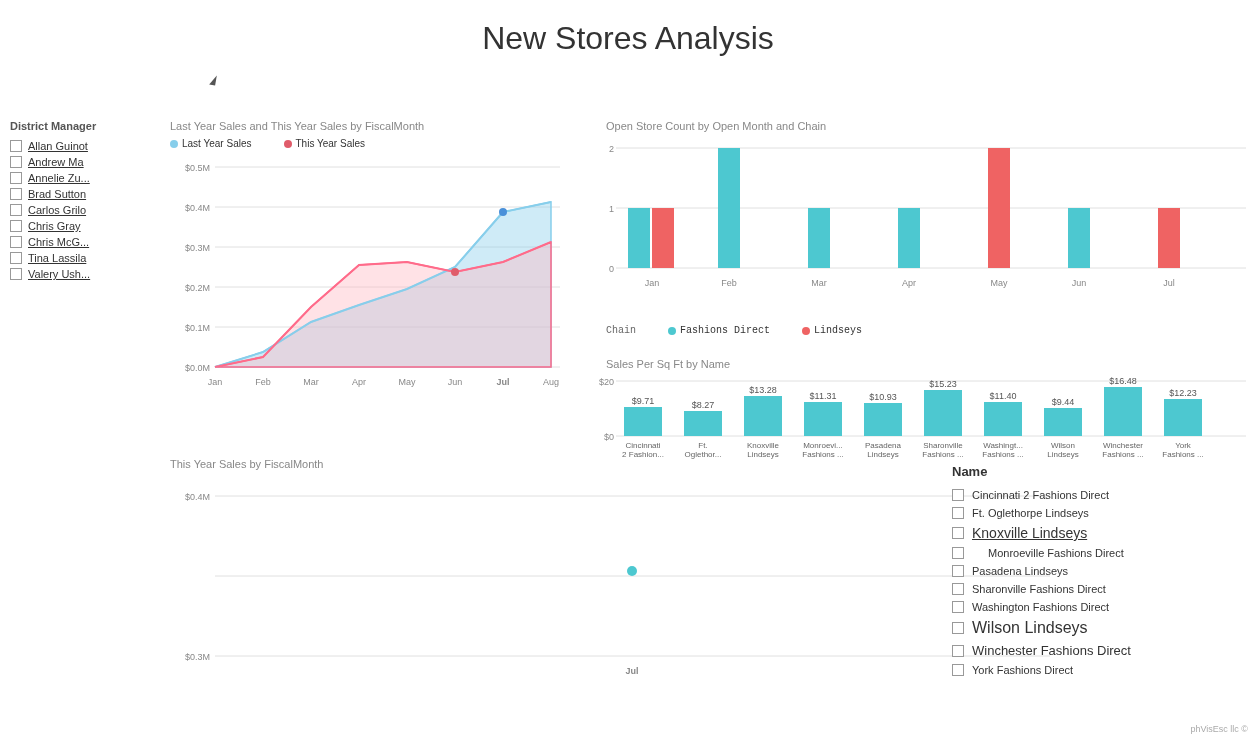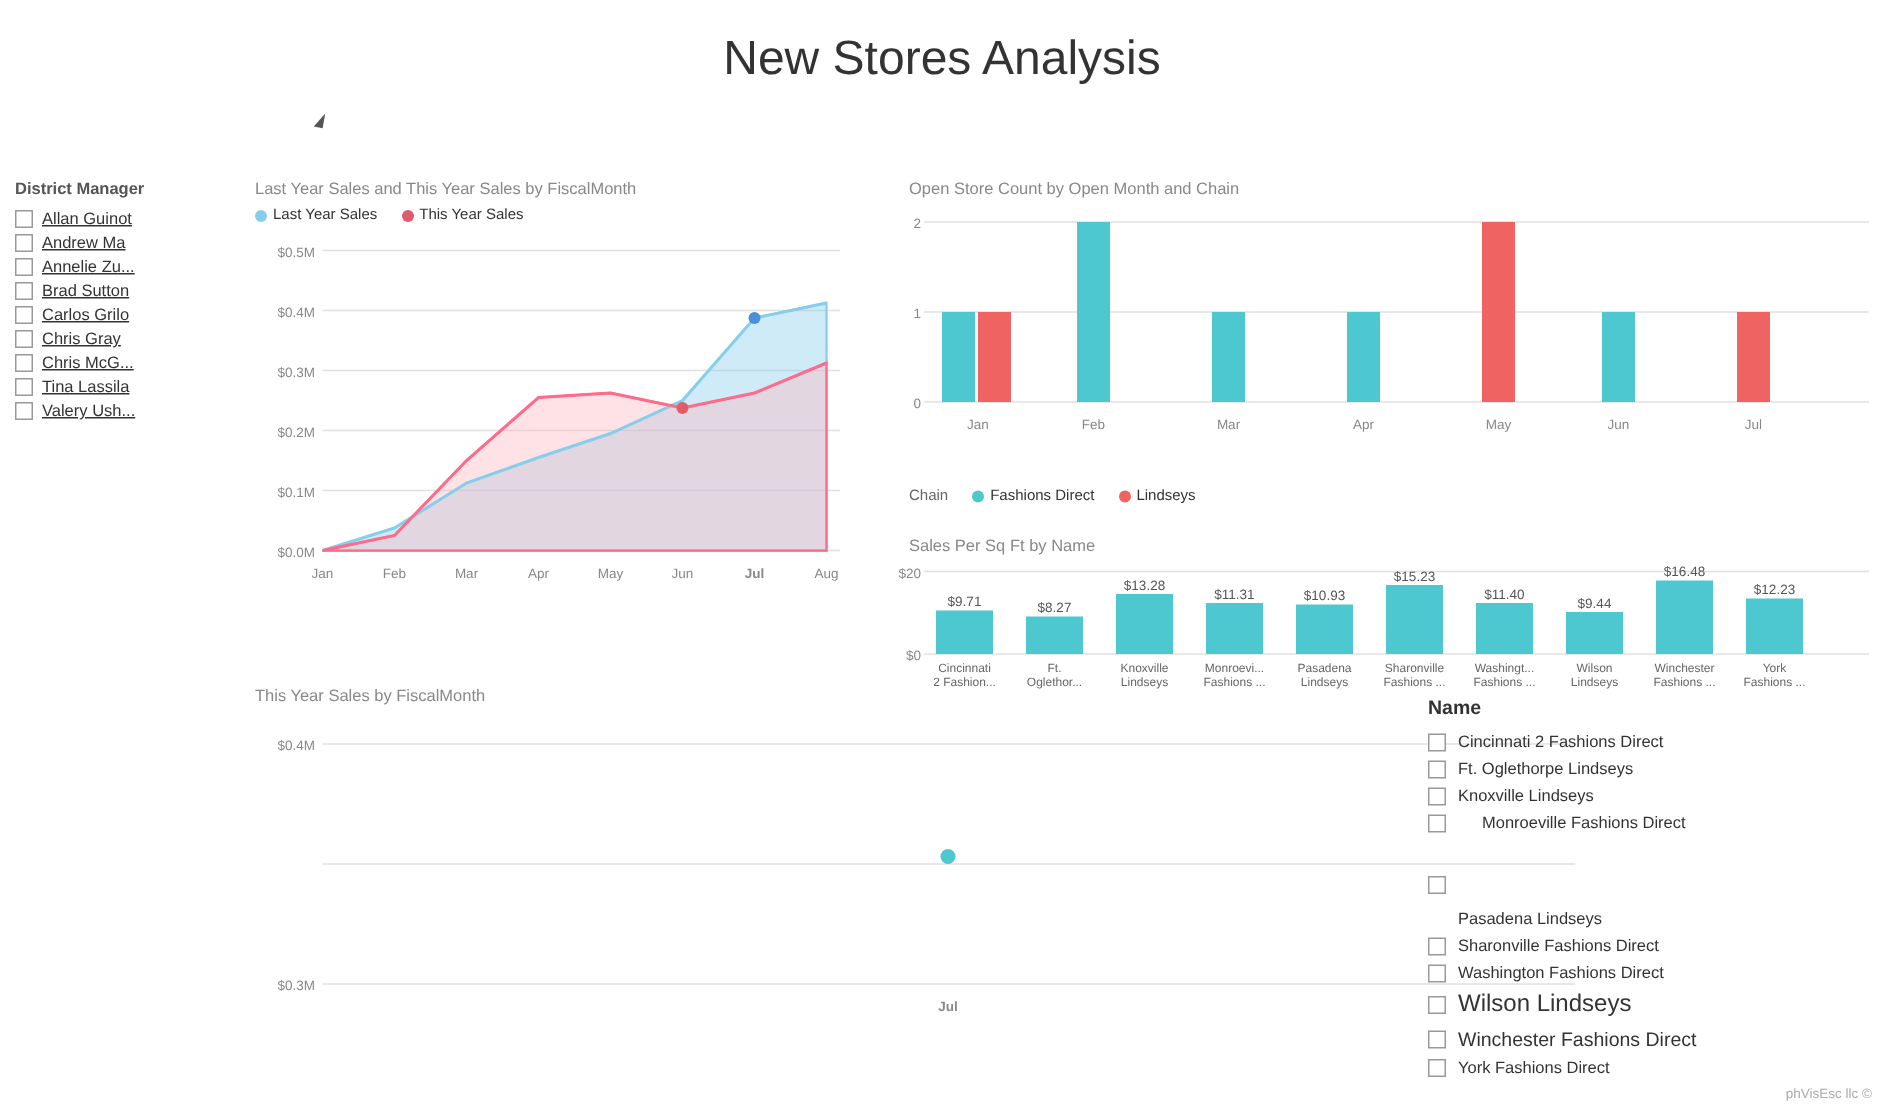--- a/index.html
+++ b/index.html
@@ -15,21 +15,21 @@
     .sidebar-item { display: flex; align-items: center; gap: 6px; margin-bottom: 4px; text-decoration: underline; }
     .checkbox { width: 12px; height: 12px; border: 1px solid #999; background: white; flex-shrink: 0; }
     .sidebar-label { font-size: 11px; color: #333; }
 
     
     .main { position: absolute; left: 160px; top: 110px; right: 0; bottom: 0; }
 
     
     .chart-tl { position: absolute; left: 0; top: 0; width: 420px; height: 320px; padding: 10px; }
     .chart-title { font-size: 11px; color: #888; margin-bottom: 6px; }
-    .legend { display: flex; gap: 16px; margin-bottom: 8px; }
+    .legend { display: flex; gap: 32px; margin-bottom: 8px; }
     .legend-item { display: flex; align-items: center; gap: 4px; font-size: 10px; }
     .legend-dot { width: 8px; height: 8px; border-radius: 50%; }
 
     
     .chart-tr { position: absolute; right: 0; top: 0; width: 660px; height: 320px; padding: 10px; }
 
     
     .chart-bl { position: absolute; left: 0; bottom: 0; width: 920px; height: 290px; padding: 10px; }
 
     
@@ -212,21 +212,21 @@
         <text class="axis-label" x="46" y="148" text-anchor="middle">Jan</text>
         <text class="axis-label" x="123" y="148" text-anchor="middle">Feb</text>
         <text class="axis-label" x="213" y="148" text-anchor="middle">Mar</text>
         <text class="axis-label" x="303" y="148" text-anchor="middle">Apr</text>
         <text class="axis-label" x="393" y="148" text-anchor="middle">May</text>
         <text class="axis-label" x="473" y="148" text-anchor="middle">Jun</text>
         <text class="axis-label" x="563" y="148" text-anchor="middle">Jul</text>
       </svg>
 
       
-      <div class="legend" style="margin-top:4px;">
+      <div class="legend" style="margin-top:4px;font-family:Liberation Mono, monospace;">
         <span style="font-size:10px;color:#666;">Chain</span>
         <div class="legend-item">
           <div class="legend-dot" style="background:#4DC8D0;"></div>
           <span>Fashions Direct</span>
         </div>
         <div class="legend-item">
           <div class="legend-dot" style="background:#EF6363;"></div>
           <span>Lindseys</span>
         </div>
       </div>
@@ -316,29 +316,29 @@
           <div class="legend-panel-item">
             <div class="checkbox"></div>
             <span style="font-size:11px;">Cincinnati 2 Fashions Direct</span>
           </div>
           <div class="legend-panel-item">
             <div class="checkbox"></div>
             <span style="font-size:11px;">Ft. Oglethorpe Lindseys</span>
           </div>
           <div class="legend-panel-item">
             <div class="checkbox"></div>
-            <span style="font-size:11px;">Knoxville Lindseys</span>
+            <span style="font-size:14px;text-decoration:underline;">Knoxville Lindseys</span>
           </div>
           <div class="legend-panel-item">
             <div class="checkbox"></div>
             <span style="font-size:11px;padding-left:16px;">Monroeville Fashions Direct</span>
           </div>
           <div class="legend-panel-item">
             <div class="checkbox"></div>
-            <span style="font-size:11px;margin-top:46px;">Pasadena Lindseys</span>
+            <span style="font-size:11px;">Pasadena Lindseys</span>
           </div>
           <div class="legend-panel-item">
             <div class="checkbox"></div>
             <span style="font-size:11px;">Sharonville Fashions Direct</span>
           </div>
           <div class="legend-panel-item">
             <div class="checkbox"></div>
             <span style="font-size:11px;">Washington Fashions Direct</span>
           </div>
           <div class="legend-panel-item">

